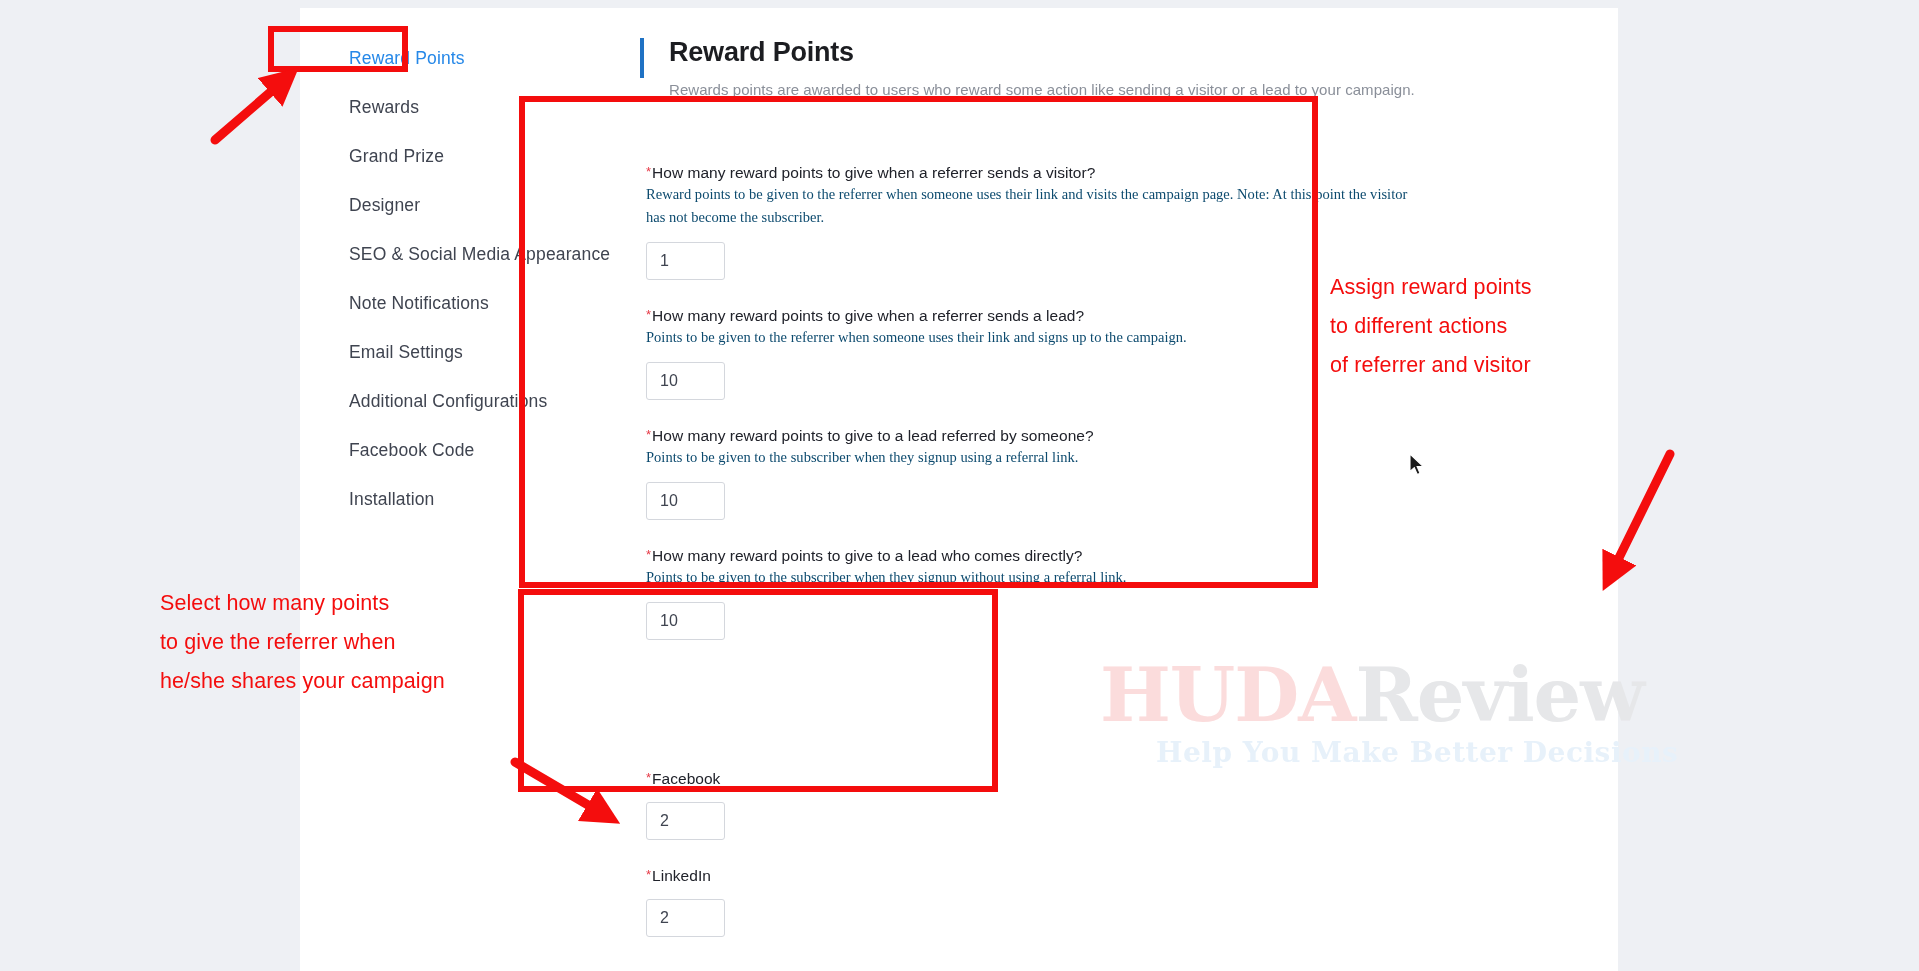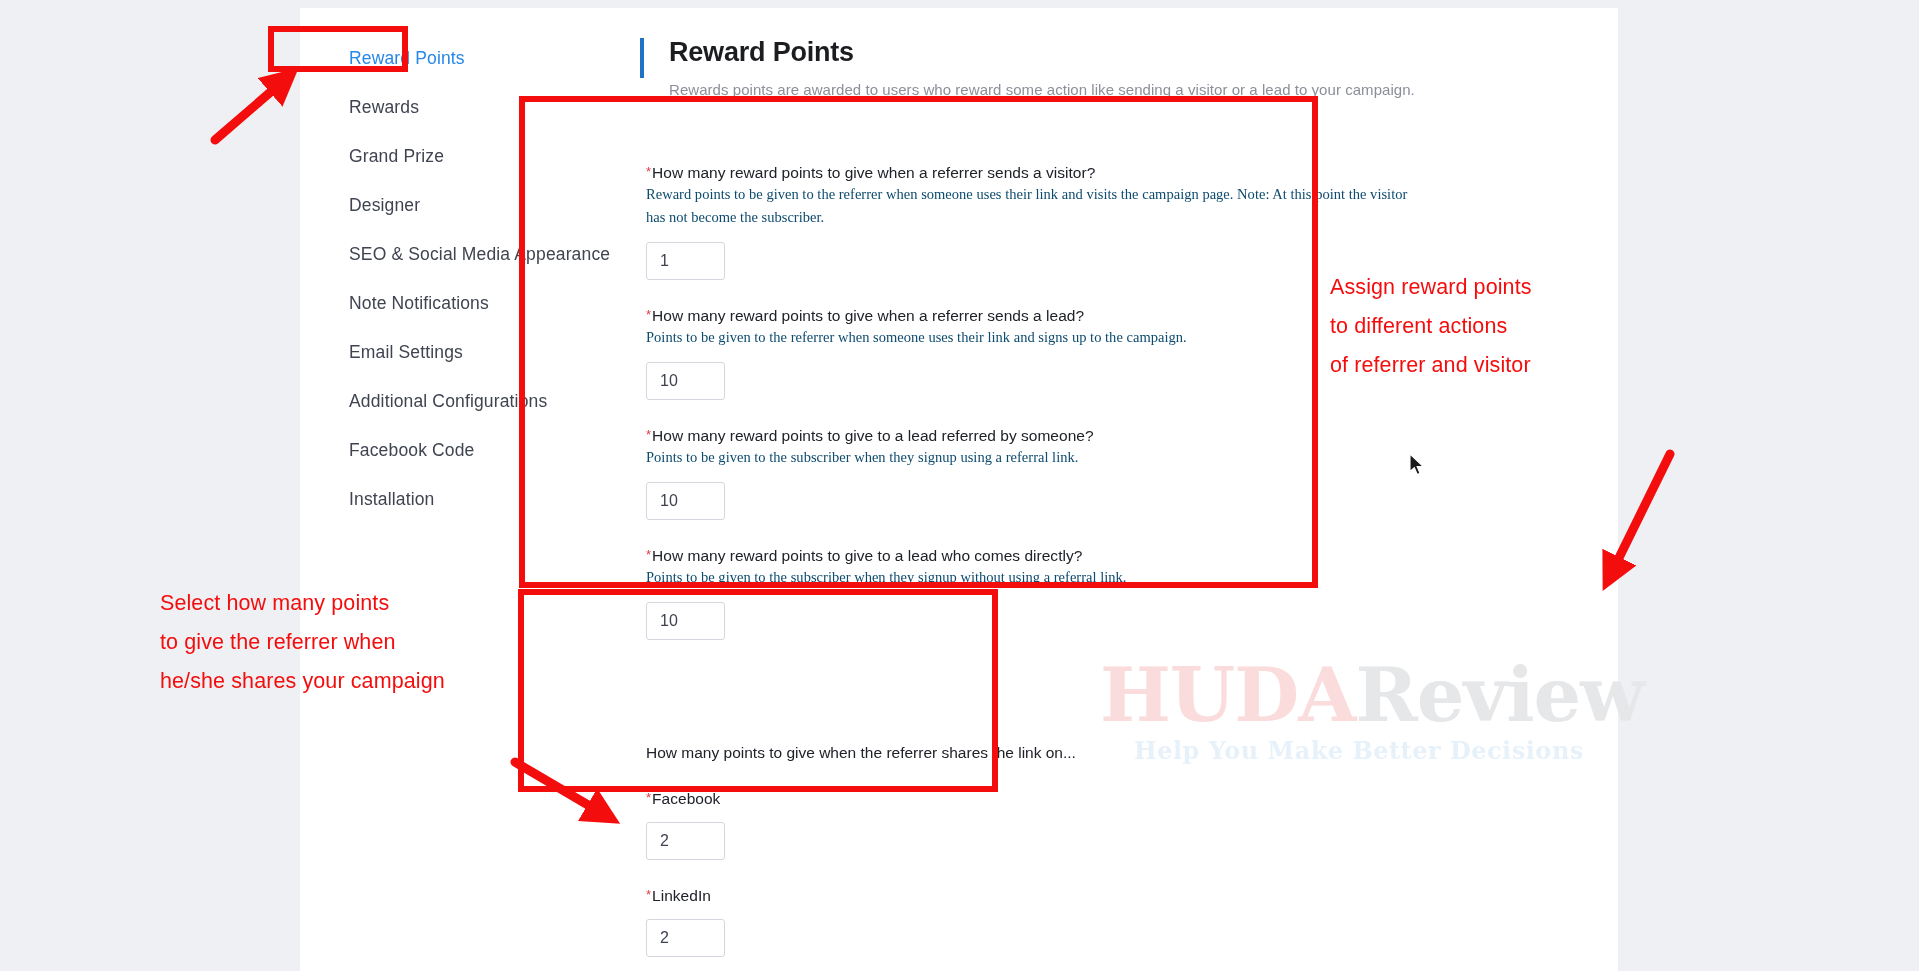--- a/index.html
+++ b/index.html
@@ -202,26 +202,26 @@
     font-size: 75px;
     line-height: 78px;
     letter-spacing: -1px;
     white-space: nowrap;
   }
   #wm-huda { color: #fbdcdc; }
   #wm-review { color: #e6e7e9; }
   #wm-line2 {
     font-family: "DejaVu Serif", serif;
     font-weight: bold;
-    font-size: 24px;
+    font-size: 28px;
     color: #e7f1fa;
     letter-spacing: 0.5px;
     white-space: nowrap;
     margin-top: 2px;
-    margin-left: 34px;
+    margin-left: 56px;
   }
 
   
   #cursor {
     position: absolute;
     left: 1409px;
     top: 453px;
     width: 17px;
     height: 24px;
   }
@@ -302,21 +302,20 @@
       <div class="field-label">
         <span class="req">*</span><span>How many reward points to give to a lead who comes directly?</span>
       </div>
       <div class="field-help">Points to be given to the subscriber when they signup without using a referral link.</div>
       <input class="num-input" type="text" value="10" style="">
     </div>
 
   </section>
 
   <section id="section-share">
-    <div id="share-heading">How many points to give when the referrer shares the link on...</div>
 
     <div class="field-group">
       <div class="field-label">
         <span class="req">*</span><span>Facebook</span>
       </div>
       <input class="num-input" type="text" value="2" style="">
     </div>
 
     <div class="field-group">
       <div class="field-label">

